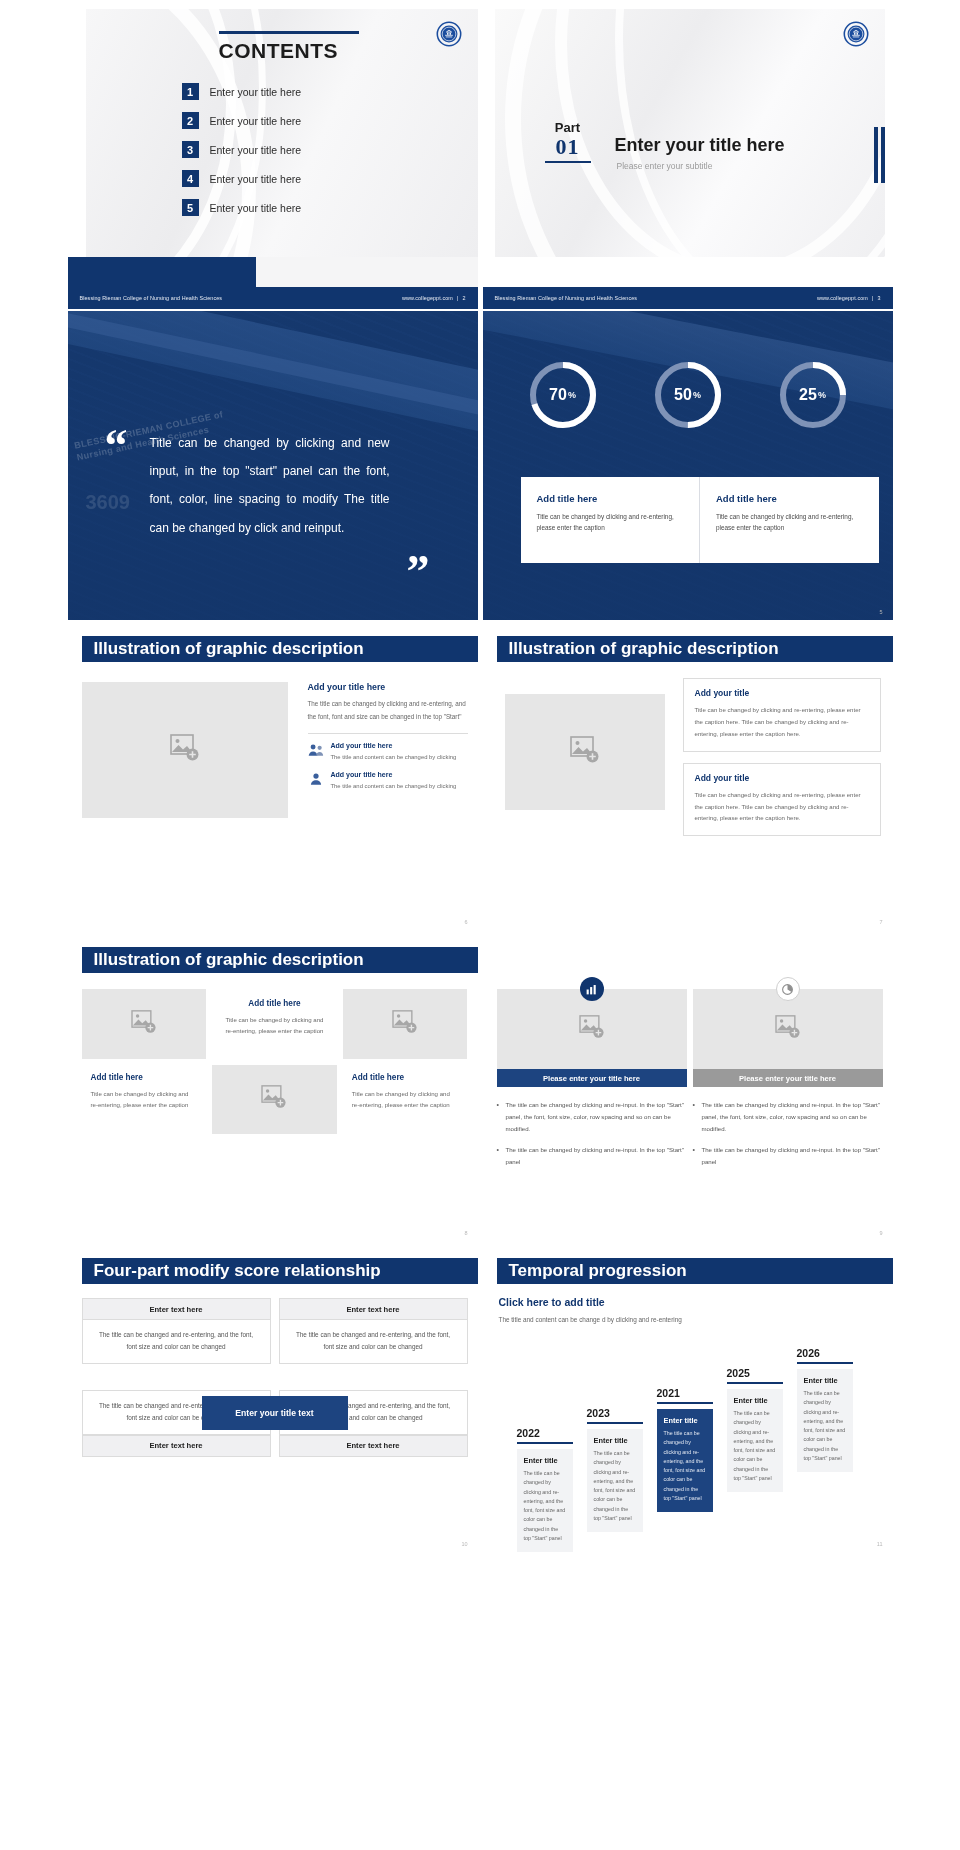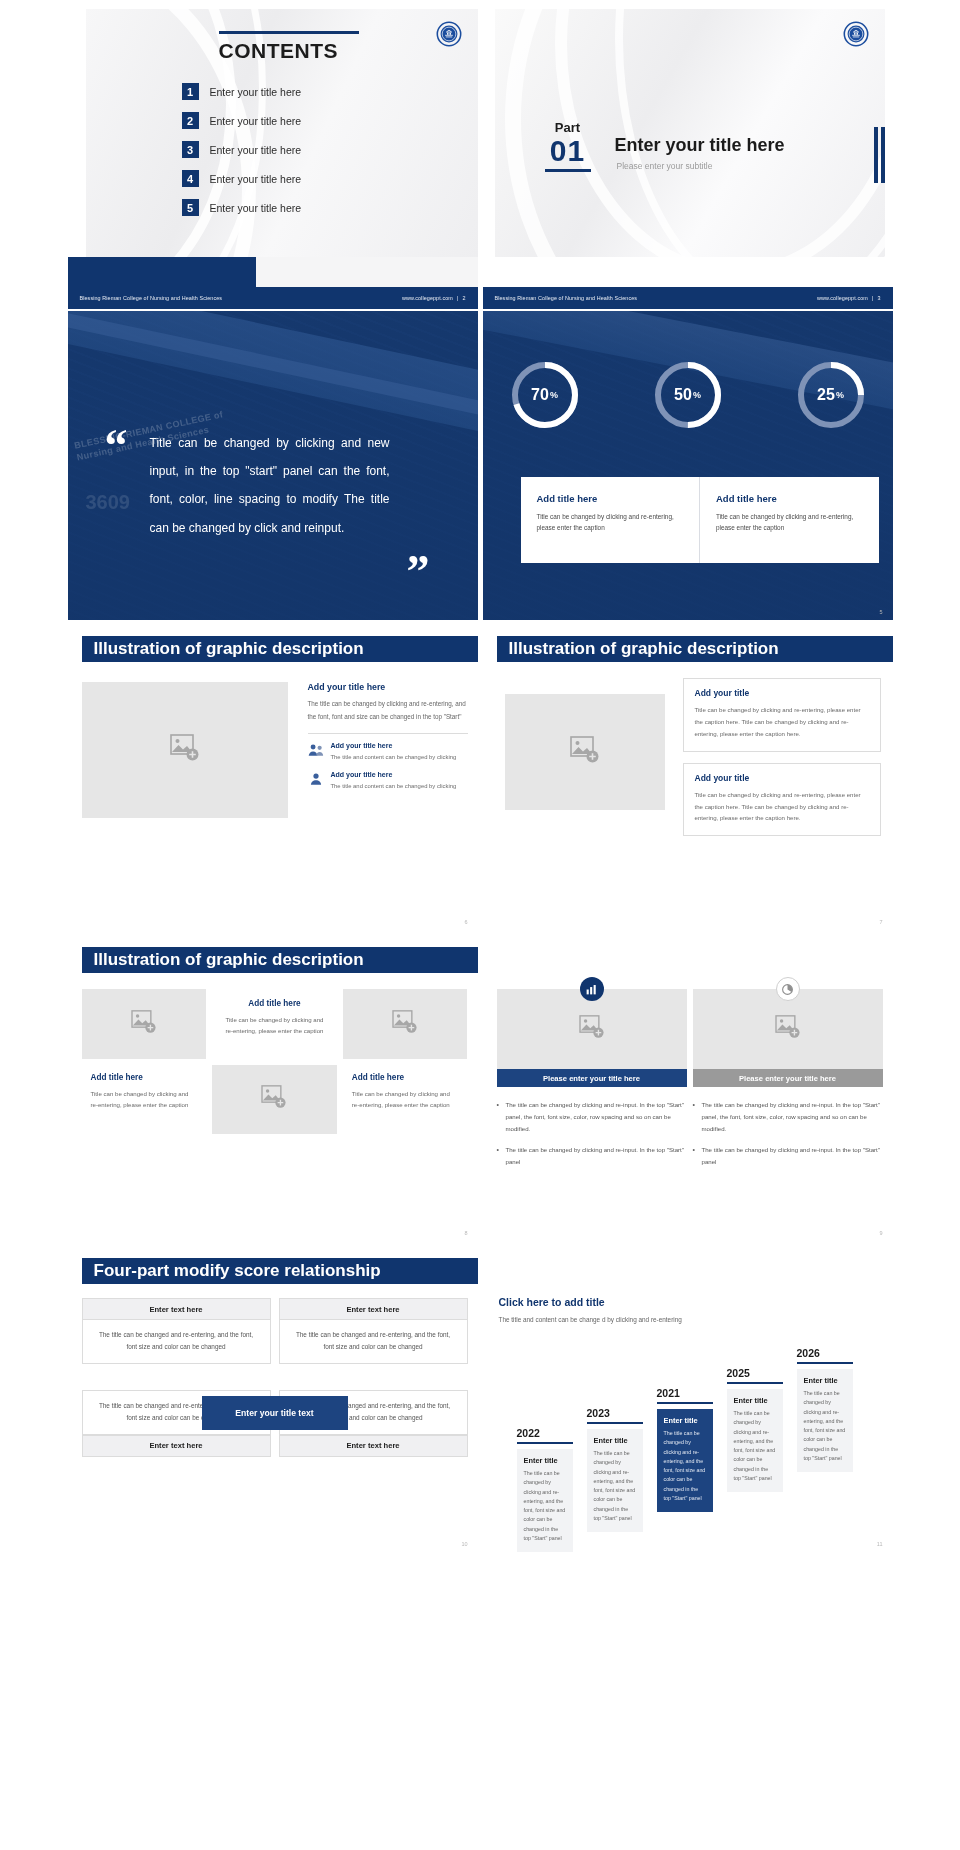--- a/index.html
+++ b/index.html
@@ -74,21 +74,21 @@
     position:absolute; left:12px; top:9px; right:8px; bottom:52px;
     background:linear-gradient(120deg,#fafafa 0%,#ededef 40%,#fbfbfc 62%,#efeff1 100%);
     overflow:hidden;
   }
   .s3-card i{
     position:absolute; border-radius:50%;
     border:12px solid rgba(255,255,255,.8);
   }
   .s3-part{ position:absolute; left:50px; top:112px; text-align:center; }
   .s3-part .p{ font-size:13px;font-weight:700;color:#1c1c1c;line-height:1.05; }
-  .s3-part .n{ font-size:30px;font-weight:700;color:#10356e;line-height:1.05;letter-spacing:1px;}
+  .s3-part .n{ font-size:22px;font-weight:700;color:#10356e;line-height:1.05;letter-spacing:1px;font-family:Liberation Serif, serif;}
   .s3-part .u{ width:46px;height:2.5px;background:#10356e;margin-top:3px; }
   .s3-t{ position:absolute; left:120px; top:126px; font-size:18px; font-weight:700; color:#1b1b1b; }
   .s3-st{ position:absolute; left:122px; top:152px; font-size:8.5px; color:#9b9b9b; }
   .s3-bars{ position:absolute; right:0; top:118px; display:flex; gap:3px; }
   .s3-bars b{ display:block; width:4px; height:56px; background:#10356e; }
 
   
   .s4{ background:#16386d; }
   .s4-photo{
     position:absolute; inset:0;
@@ -136,21 +136,21 @@
     position:absolute; inset:0;
     background:
       linear-gradient(180deg, rgba(18,52,105,.82), rgba(18,52,105,.93)),
       repeating-linear-gradient(21deg, #2a538f 0px, #2a538f 2px, #23497f 2px, #23497f 9px);
   }
   .s5-diag{
     position:absolute; left:-20px; top:14px; width:470px; height:46px;
     background:linear-gradient(180deg,#3a6099,#27508a);
     transform:rotate(11deg); opacity:.5;
   }
-  .s5-donuts{ position:absolute; left:0; right:0; top:48px; display:flex; justify-content:center; gap:71px;text-align:right; }
+  .s5-donuts{ position:absolute; left:0; right:0; top:48px; display:flex; justify-content:center; gap:53px;text-align:right; }
   .donut{ position:relative; width:72px; height:72px; }
   .donut svg{ transform:rotate(-90deg); display:block; }
   .donut .lbl{
     position:absolute; inset:0; display:flex; align-items:center; justify-content:center;
     color:#fff; font-weight:700; font-size:16px;
   }
   .donut .lbl em{ font-style:normal; font-size:9px; font-weight:700; margin-left:1px; }
   .s5-panel{
     position:absolute; left:38px; right:14px; top:166px; height:86px;
     background:#fff; display:flex;
@@ -672,20 +672,23 @@
         <div class="s10-hdr">Enter text here</div>
       </div>
 
       <div class="s10-center">Enter your title text</div>
     </div>
 
     <div class="pgnum">10</div>
   </div>
 
   <div class="slide">
+    <div class="hbar">
+      <span>Temporal progression</span>
+    </div>
 
     <div class="s11-head">
       <h3>Click here to add title</h3>
       <p>The title and content can be change d by clicking and re-entering</p>
     </div>
 
     <div class="s11-steps">
       <div class="step" style="left:20px; top:100px;">
         <div class="yr">2022</div>
         <div class="ln"></div>

